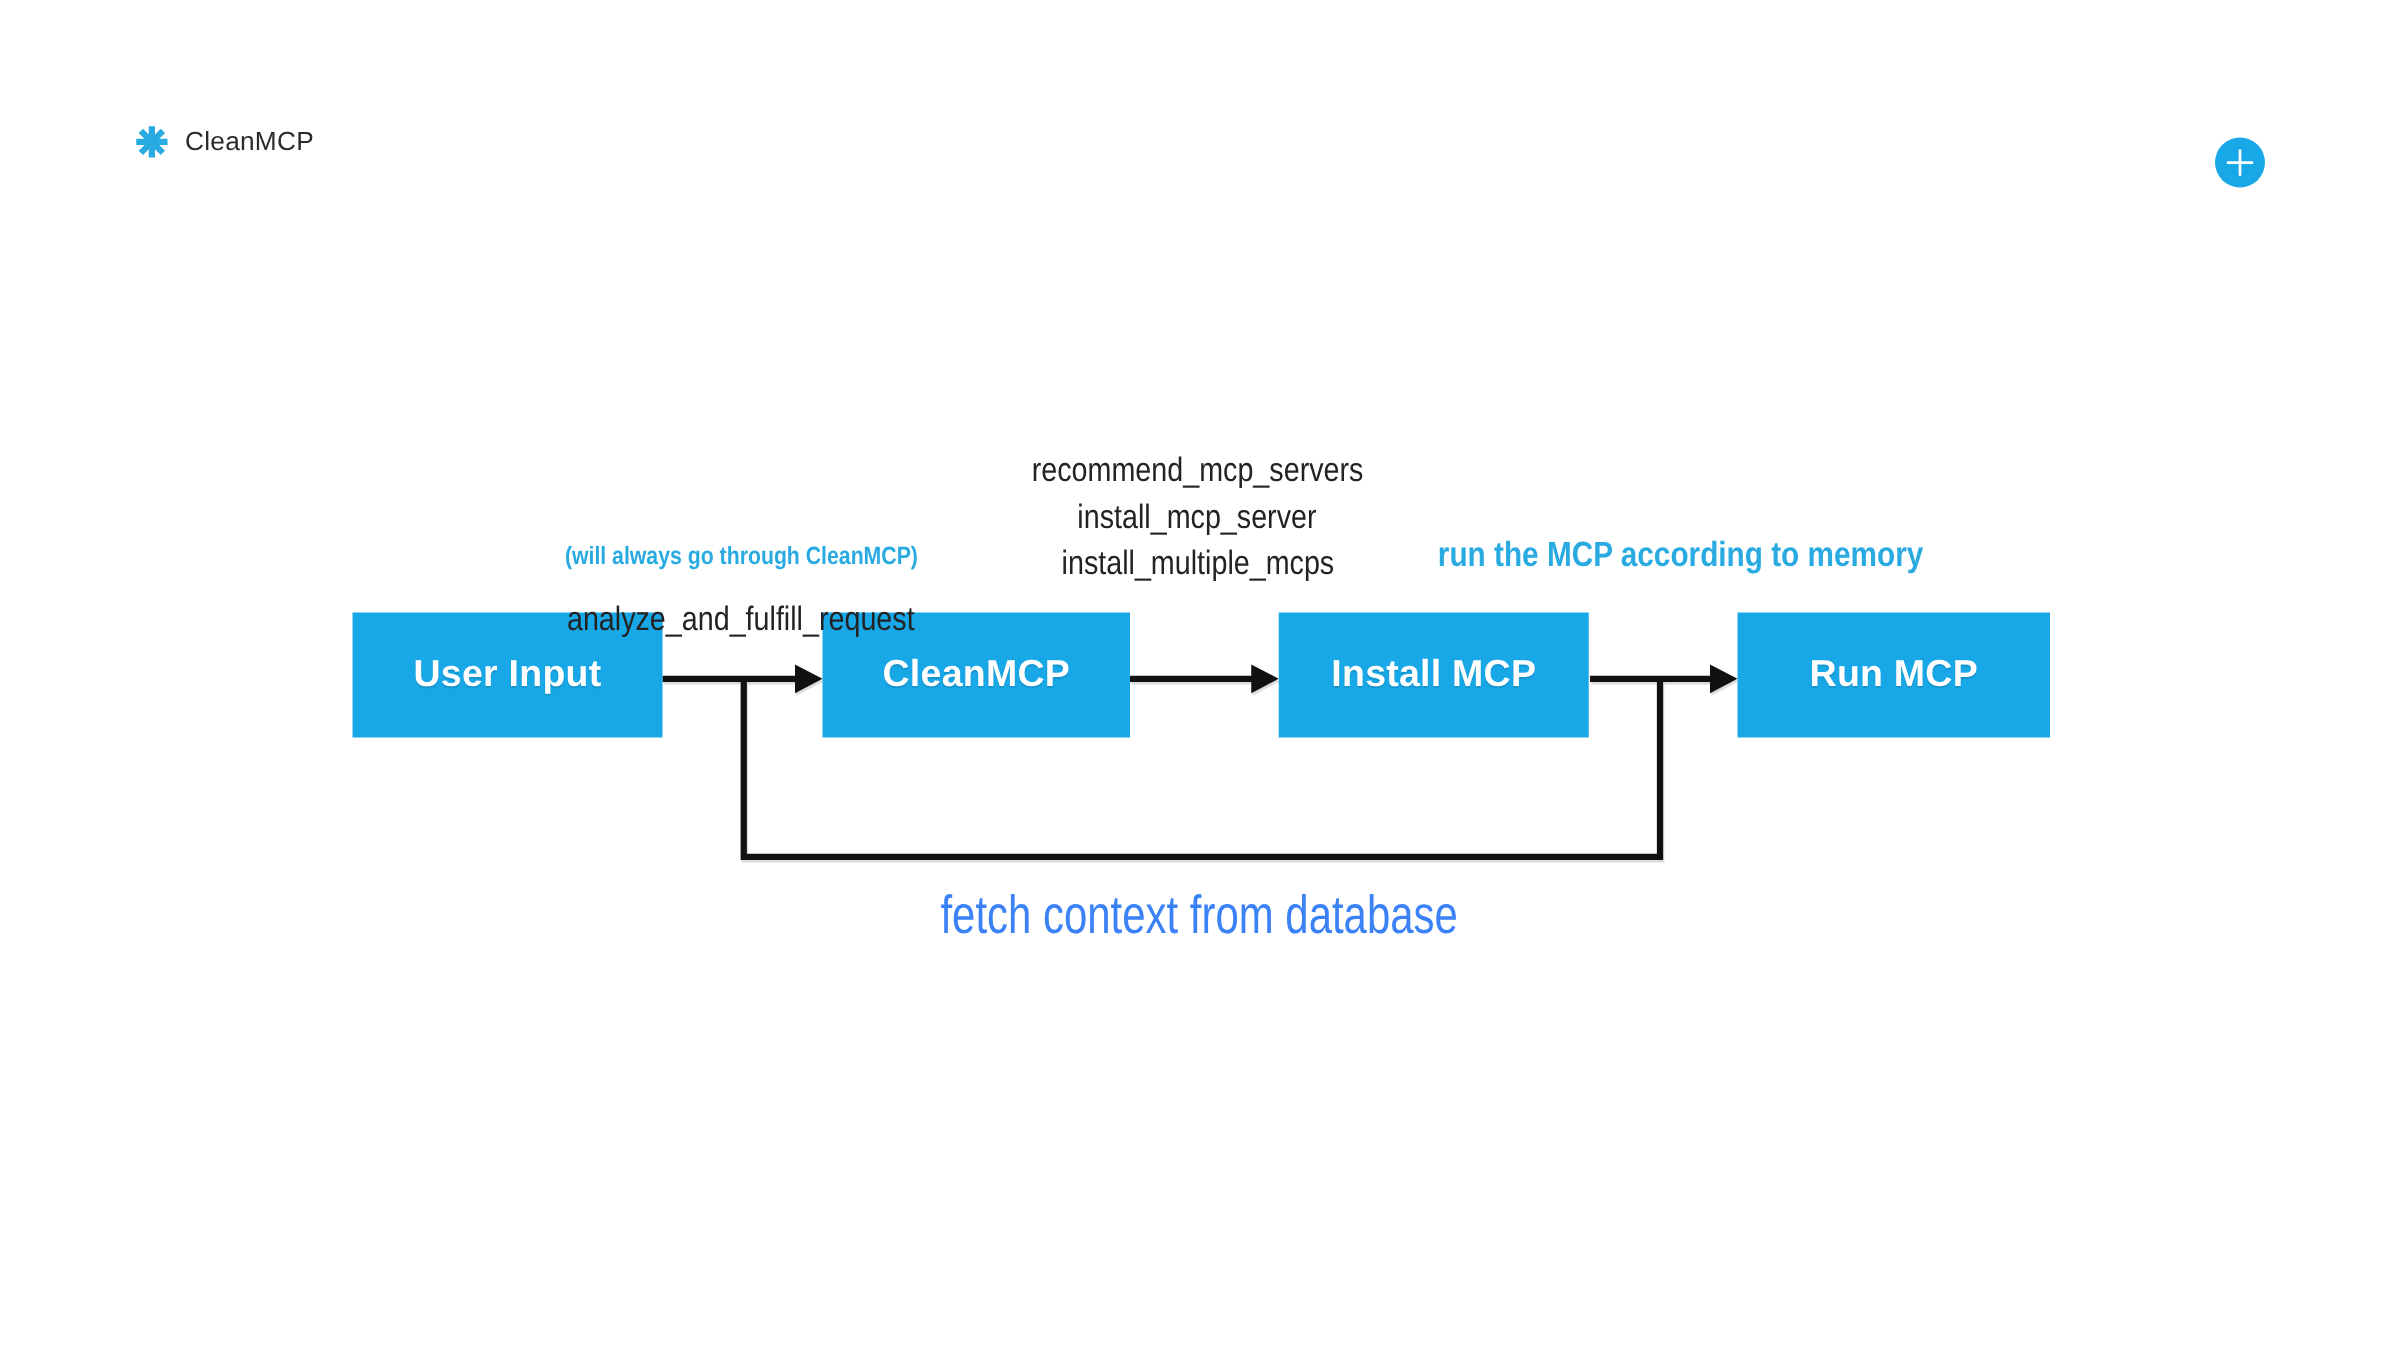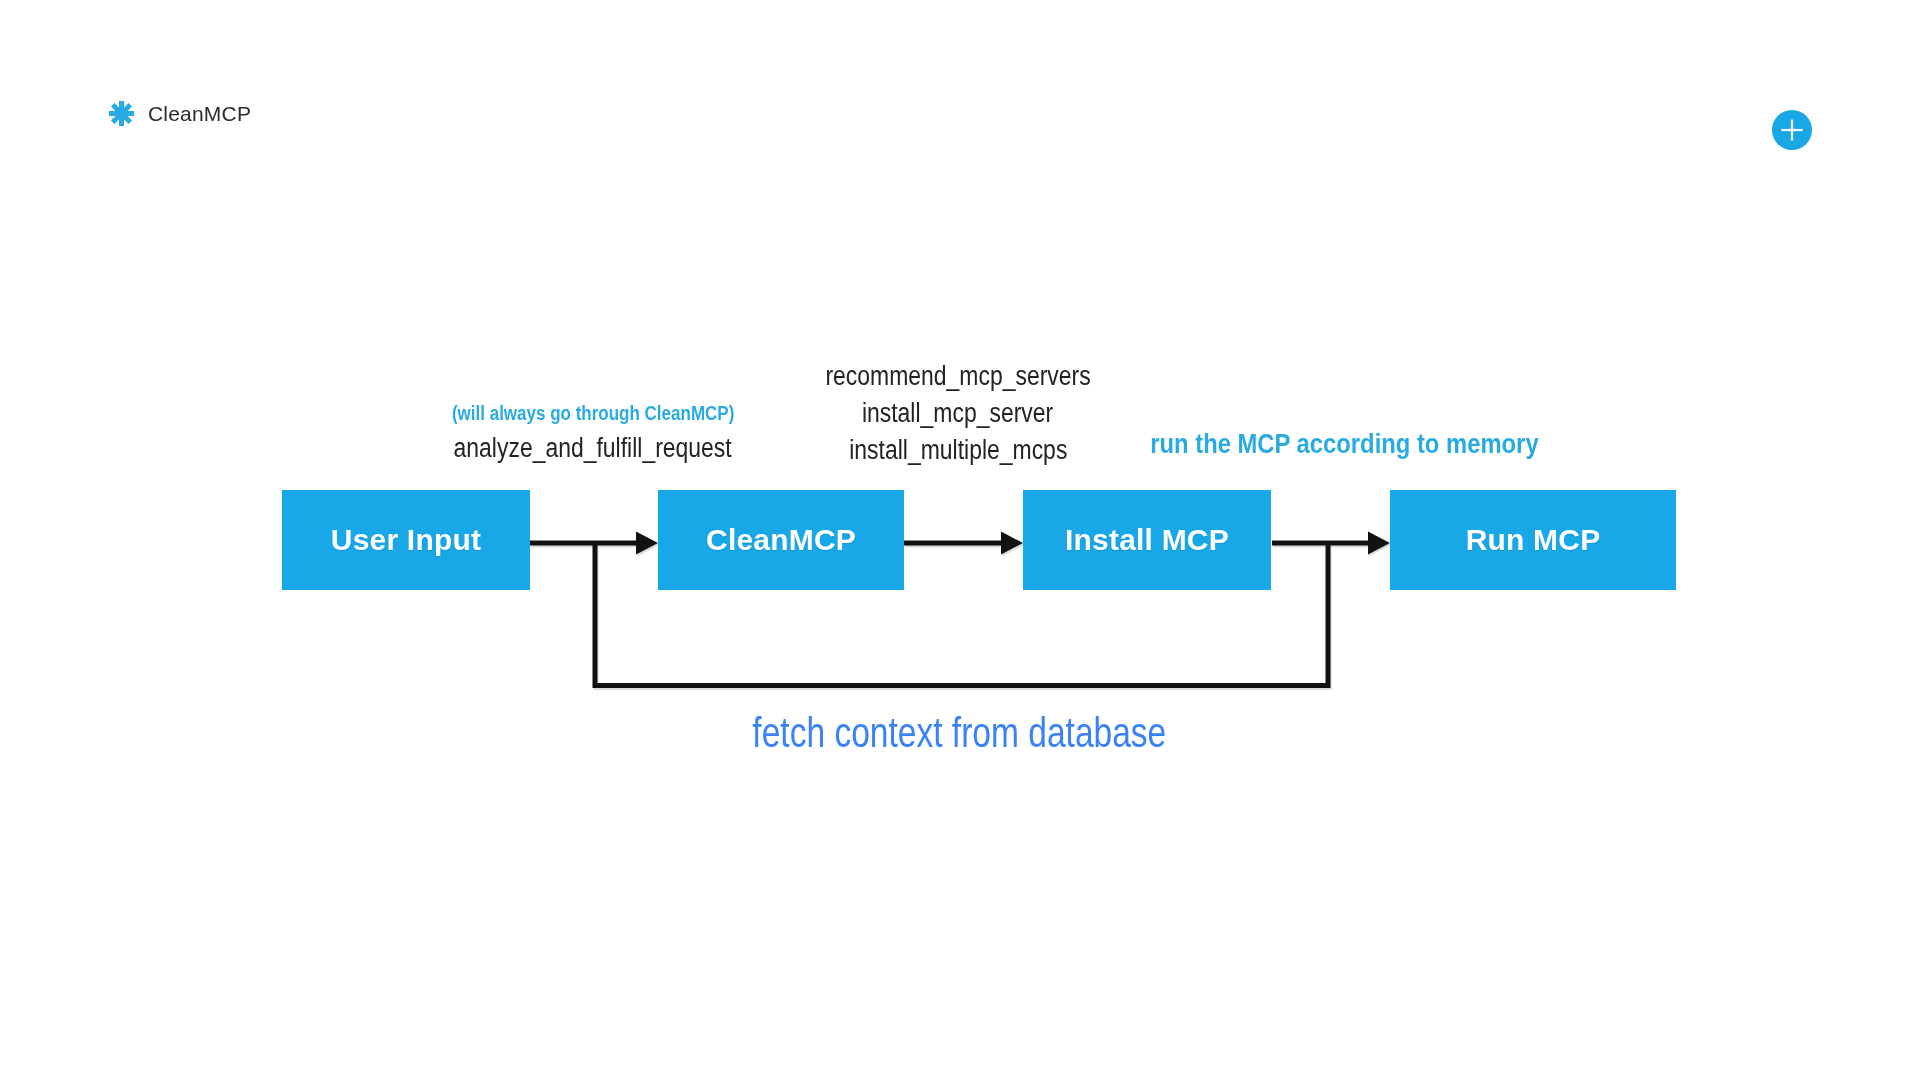--- a/index.html
+++ b/index.html
@@ -40,30 +40,30 @@
     background:#18a8e8;
     display:flex;align-items:center;justify-content:center;
     color:#ffffff;font-weight:700;font-size:30px;
     letter-spacing:0.2px;
     text-shadow:0 1px 1px rgba(0,0,0,0.12);
     cursor:pointer;
   }
   .node-user-input {left:282px;width:248px;text-align:center;}
   .node-cleanmcp   {left:658px;width:246px;}
   .node-install-mcp{left:1023px;width:248px;}
-  .node-run-mcp    {left:1390px;width:286px;}
+  .node-run-mcp    {left:1390px;width:250px;}
 
   
   .note{position:absolute;text-align:center;white-space:nowrap;}
   .cond{display:inline-block;transform:scaleX(0.85);transform-origin:50% 50%;}
   .cond78{display:inline-block;transform:scaleX(0.78);transform-origin:50% 50%;}
 
   .note-left{left:393px;top:401px;width:400px;}
-  .note-left .blue-line{font-size:20px;font-weight:700;color:#29abe2;line-height:24px;}
-  .note-left .tool-line{font-size:27px;color:#232323;line-height:30px;margin-top:8px;}
+  .note-left .blue-line{font-size:20px;font-weight:700;color:#29abe2;line-height:24px;margin-top:32px;}
+  .note-left .tool-line{font-size:27px;color:#232323;line-height:30px;margin-top:23px;}
 
   .note-mid{left:758px;top:358px;width:400px;}
   .note-mid .tool-line{font-size:27px;color:#232323;line-height:37px;}
 
   .note-right{left:1116px;top:428px;width:400px;}
   .note-right .blue-line{font-size:28px;font-weight:700;color:#29abe2;line-height:32px;}
 
   .caption{
     position:absolute;left:659px;top:708px;width:600px;
     text-align:center;white-space:nowrap;

